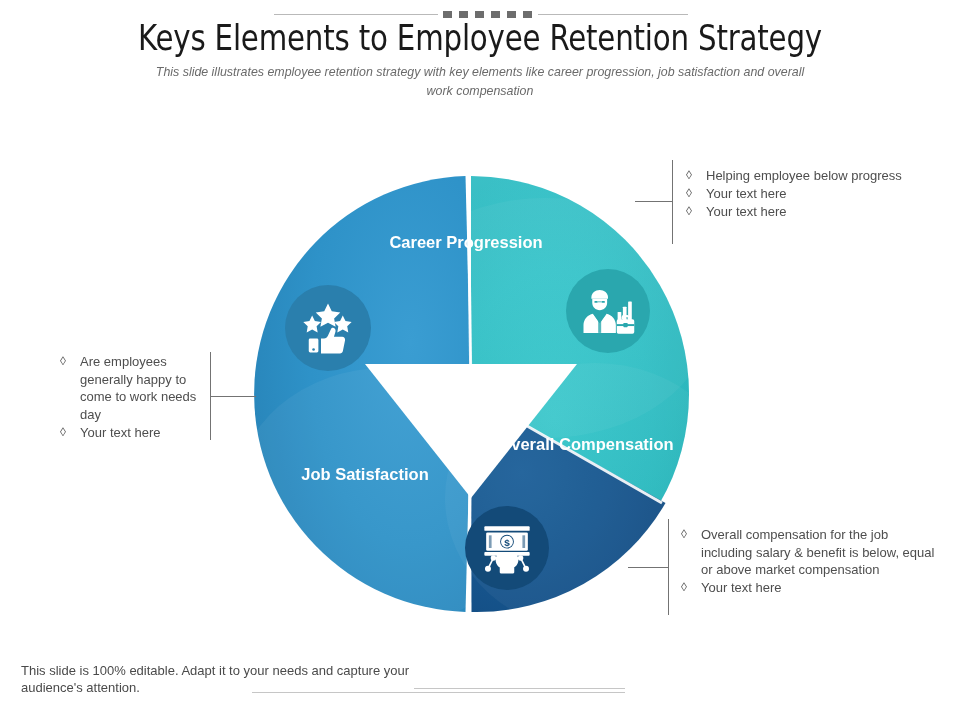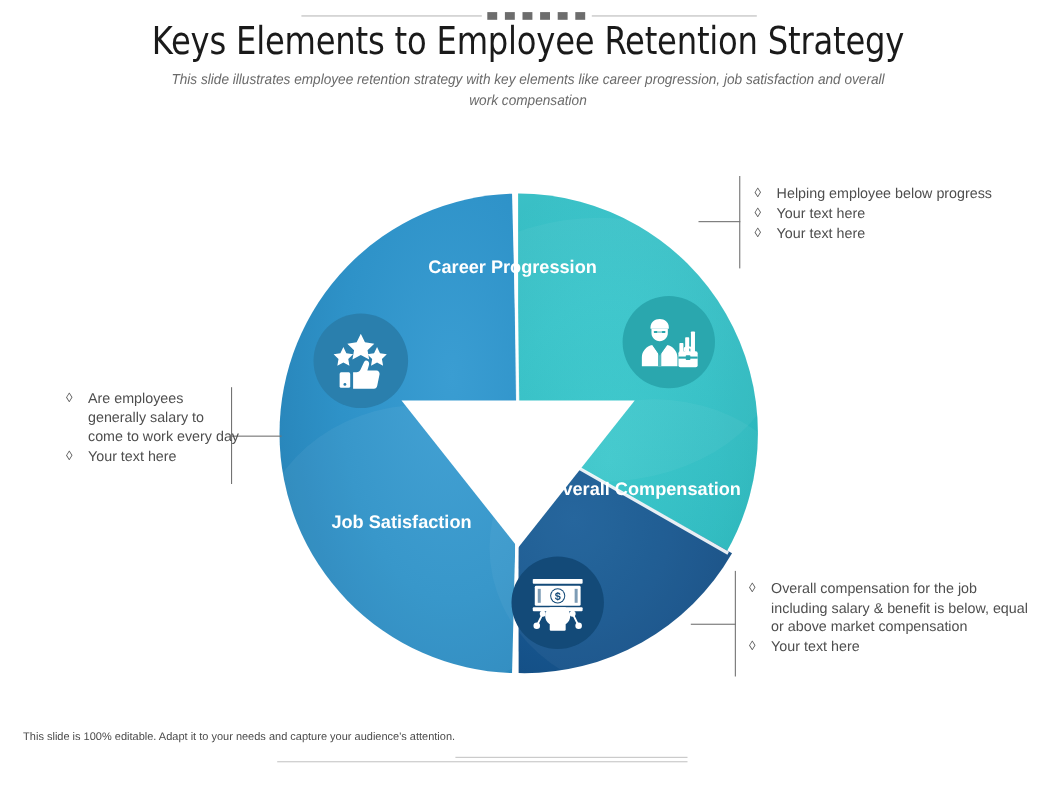--- a/index.html
+++ b/index.html
@@ -87,21 +87,21 @@
     position: absolute; left: 2px; top: 0;
     font-size: 12px; color: #5c5c5c;
   }
   #callout-career { left: 684px; top: 167px; width: 250px; }
   #callout-job    { left: 58px;  top: 353px; width: 160px; }
   #callout-comp   { left: 679px; top: 526px; width: 258px; }
 
   
   .footer {
     position: absolute; left: 21px; top: 662px; width: 420px;
-    font-size: 10px; line-height: 17px; color: #4a4a4a;
+    font-size: 13px; line-height: 17px; color: #4a4a4a;
   }
   .footer-rule {
     position: absolute; height: 1px; background: #c6c6c6;
   }
   #footer-rule-a { left: 252px; top: 692px; width: 373px; }
   #footer-rule-b { left: 414px; top: 688px; width: 211px; }
 </style>
 </head>
 <body>
 
@@ -253,21 +253,21 @@
   <div class="callout" id="callout-career">
     <ul>
         <li><span class="dia">◊</span><span>Helping employee below progress</span></li>
         <li><span class="dia">◊</span><span>Your text here</span></li>
         <li><span class="dia">◊</span><span>Your text here</span></li>
       </ul>
   </div>
 
   <div class="callout" id="callout-job">
     <ul>
-        <li><span class="dia">◊</span><span>Are employees generally salary to come to work every day</span></li>
+        <li><span class="dia">◊</span><span>Are employees generally happy to come to work needs day</span></li>
         <li><span class="dia">◊</span><span>Your text here</span></li>
       </ul>
   </div>
 
   <div class="callout" id="callout-comp">
     <ul>
         <li><span class="dia">◊</span><span>Overall compensation for the job including salary &amp; benefit is below, equal or above market compensation</span></li>
         <li><span class="dia">◊</span><span>Your text here</span></li>
       </ul>
   </div>

